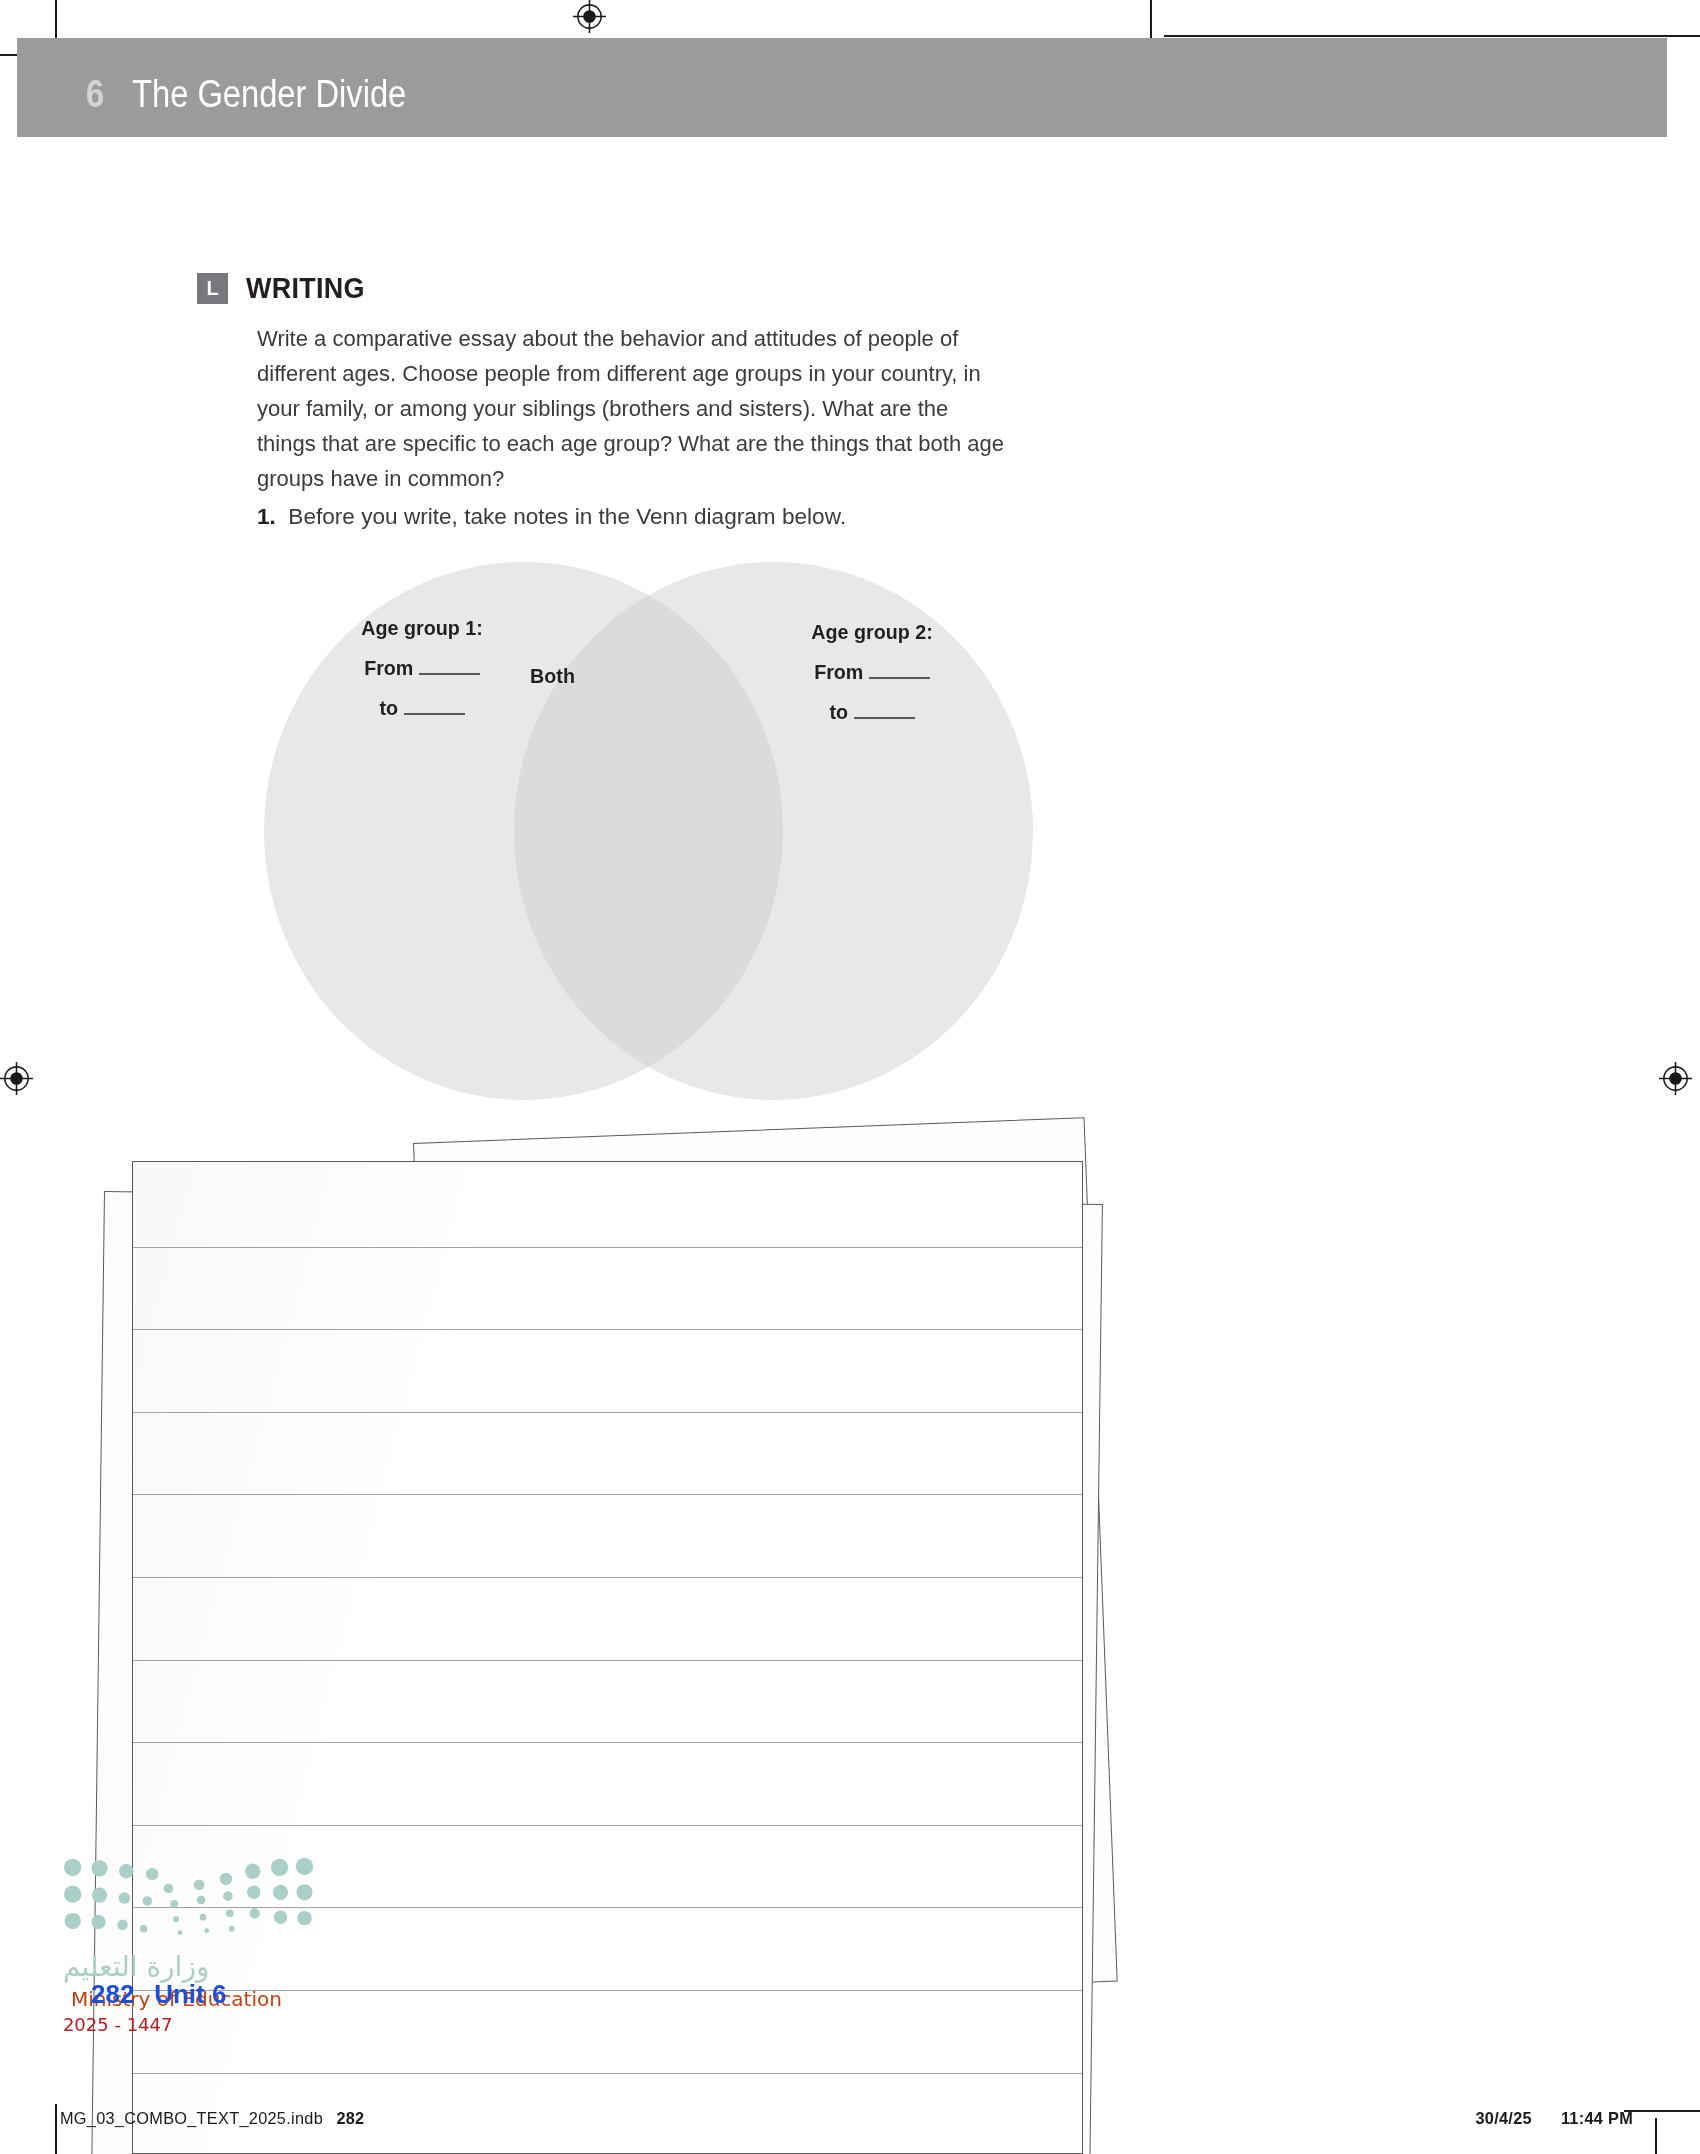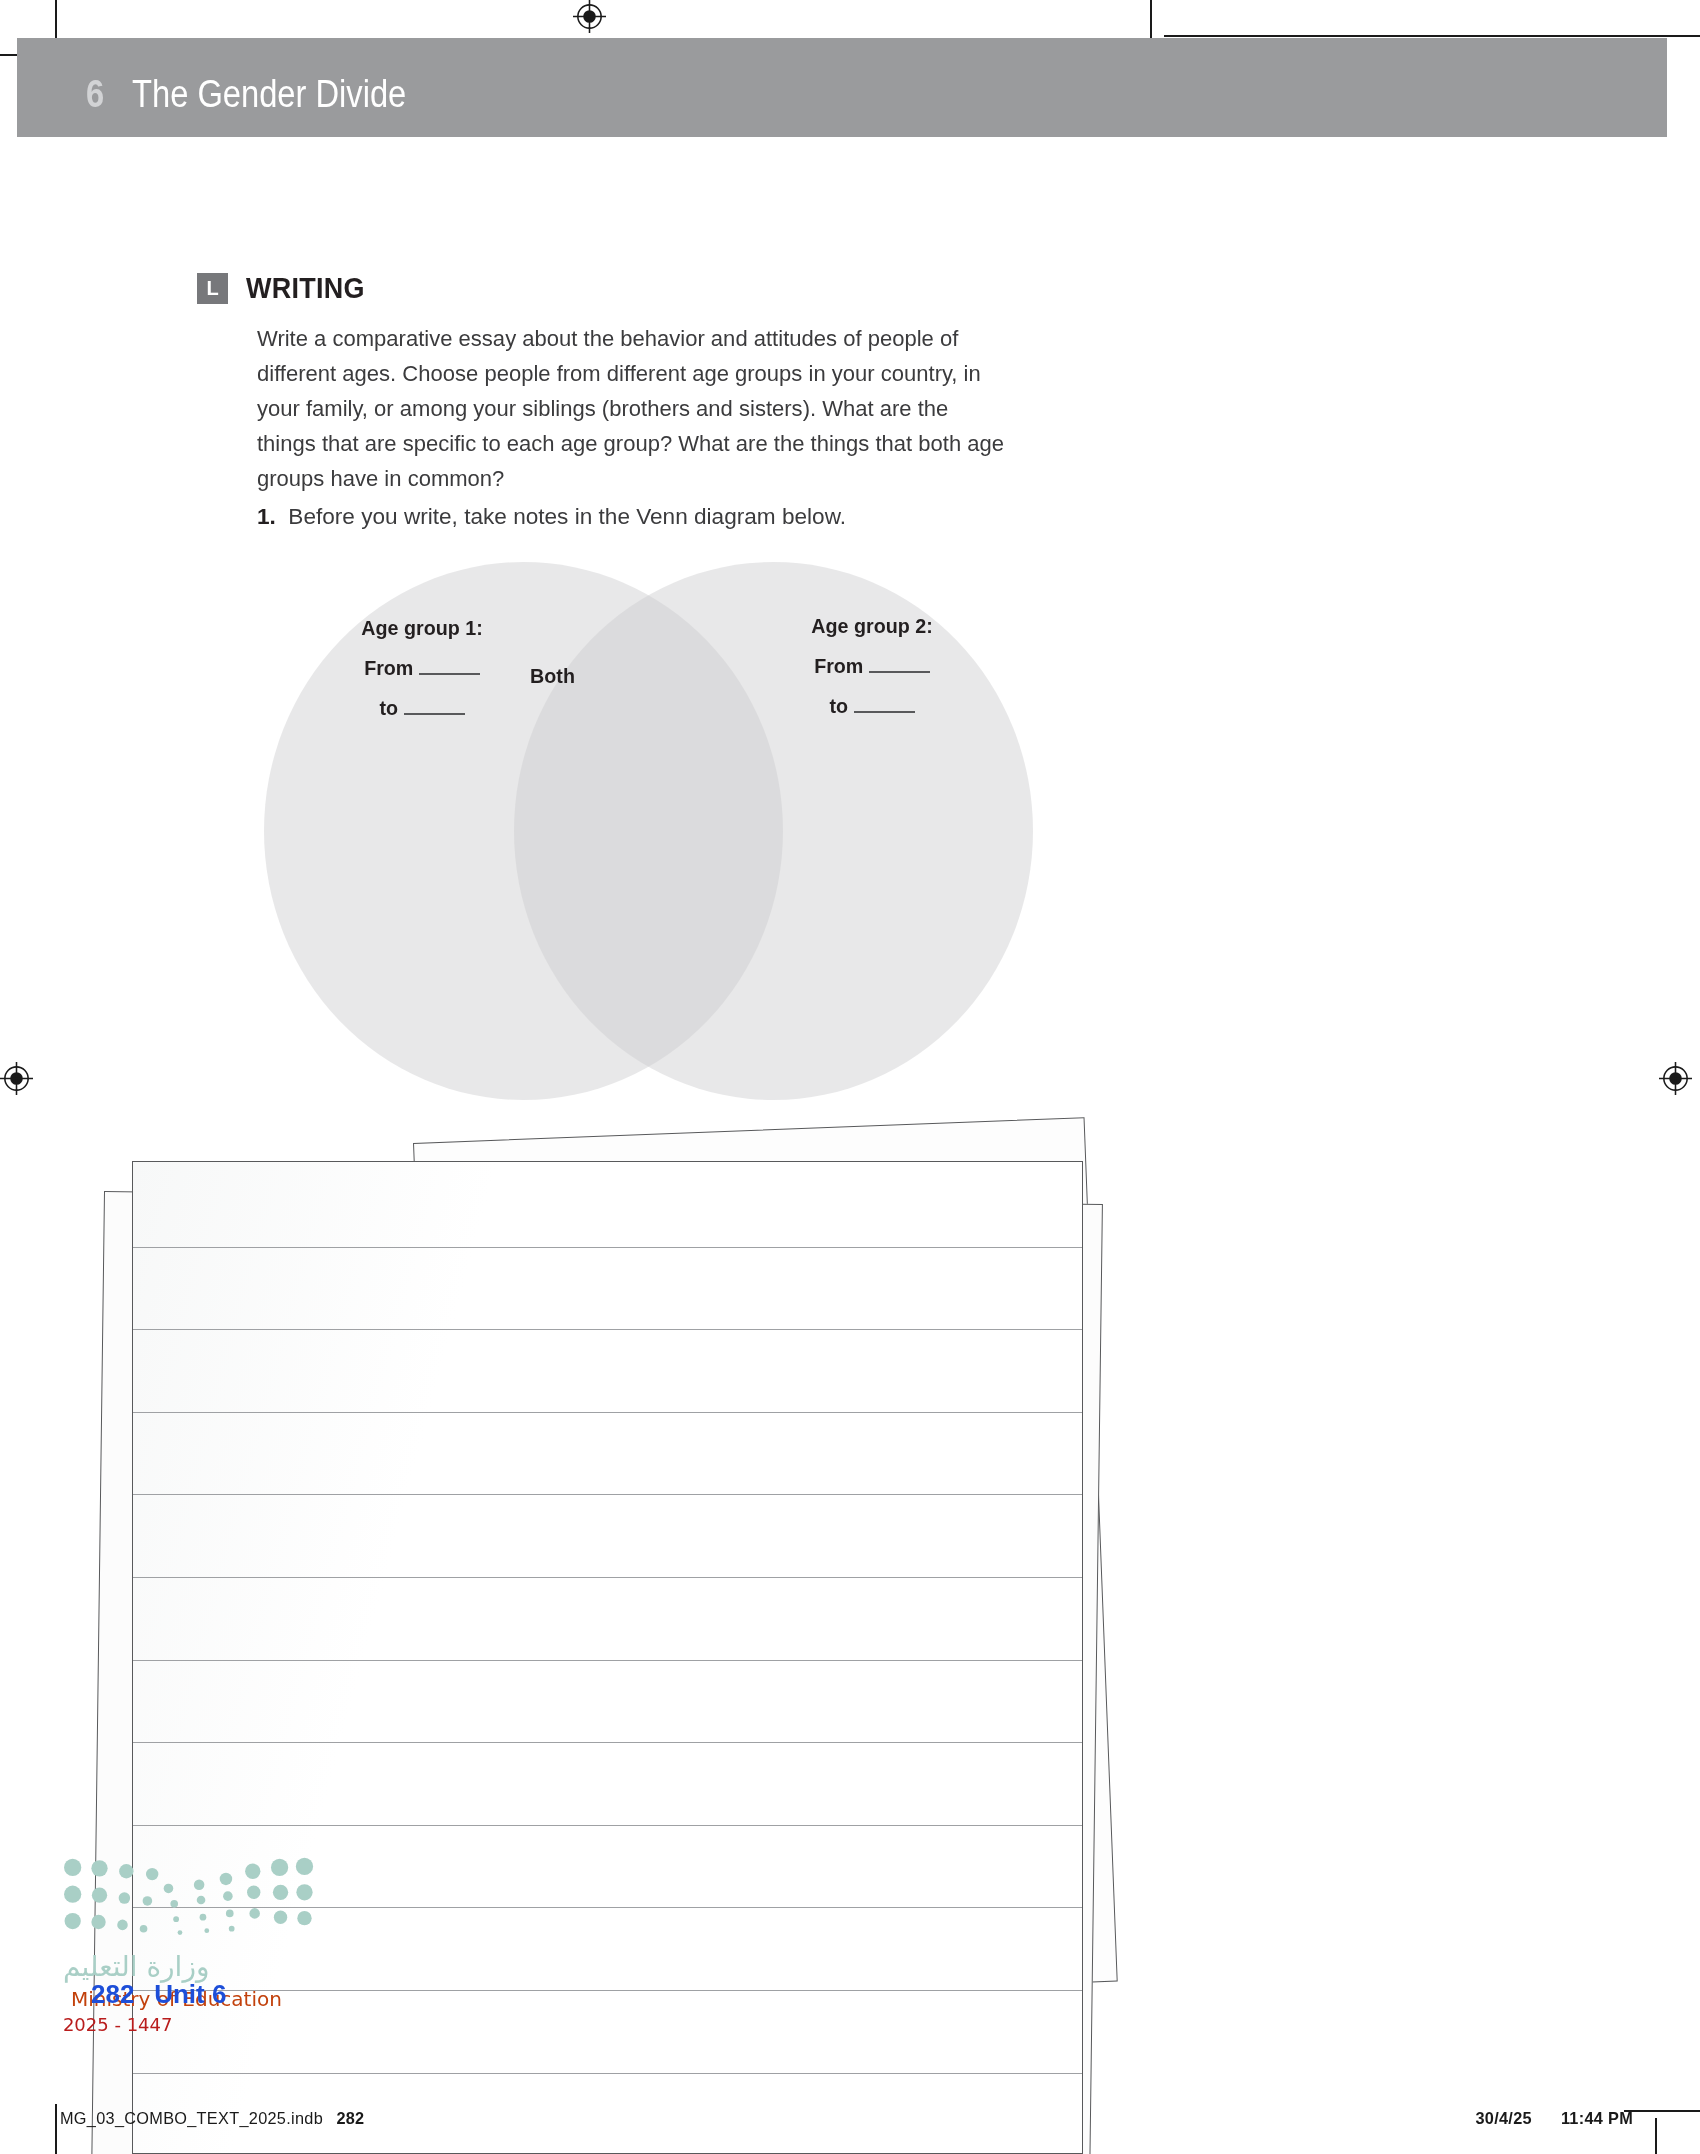--- a/index.html
+++ b/index.html
@@ -102,21 +102,21 @@
   .venn-right { left: 250px; }
 
   .venn-label {
     position: absolute;
     font-size: 19.7px; font-weight: 700; line-height: 40px;
     color: #231f20;
     font-family: "Liberation Sans Narrow", "Liberation Sans", sans-serif;
     text-align: center; white-space: nowrap;
   }
   .lbl-left  { left: 38px;  top: 46px; width: 240px; }
-  .lbl-right { left: 488px; top: 44px; width: 240px; }
+  .lbl-right { left: 488px; top: 50px; width: 240px; }
   .lbl-both  { left: 207px; top: 103px; width: 163px; line-height: normal; }
   .ul { border-bottom: 2.4px solid #58595b; display:inline-block; width: 61px; height: 19px; }
   .venn-row { display:block; }
 
   
   .paper-stack { position: absolute; left: 0; top: 1143px; width: 1700px; height: 1012px; }
 
   .sheet {
     position: absolute;
     background: linear-gradient(160deg,#fbfbfb 0%,#ffffff 38%,#ffffff 100%);

